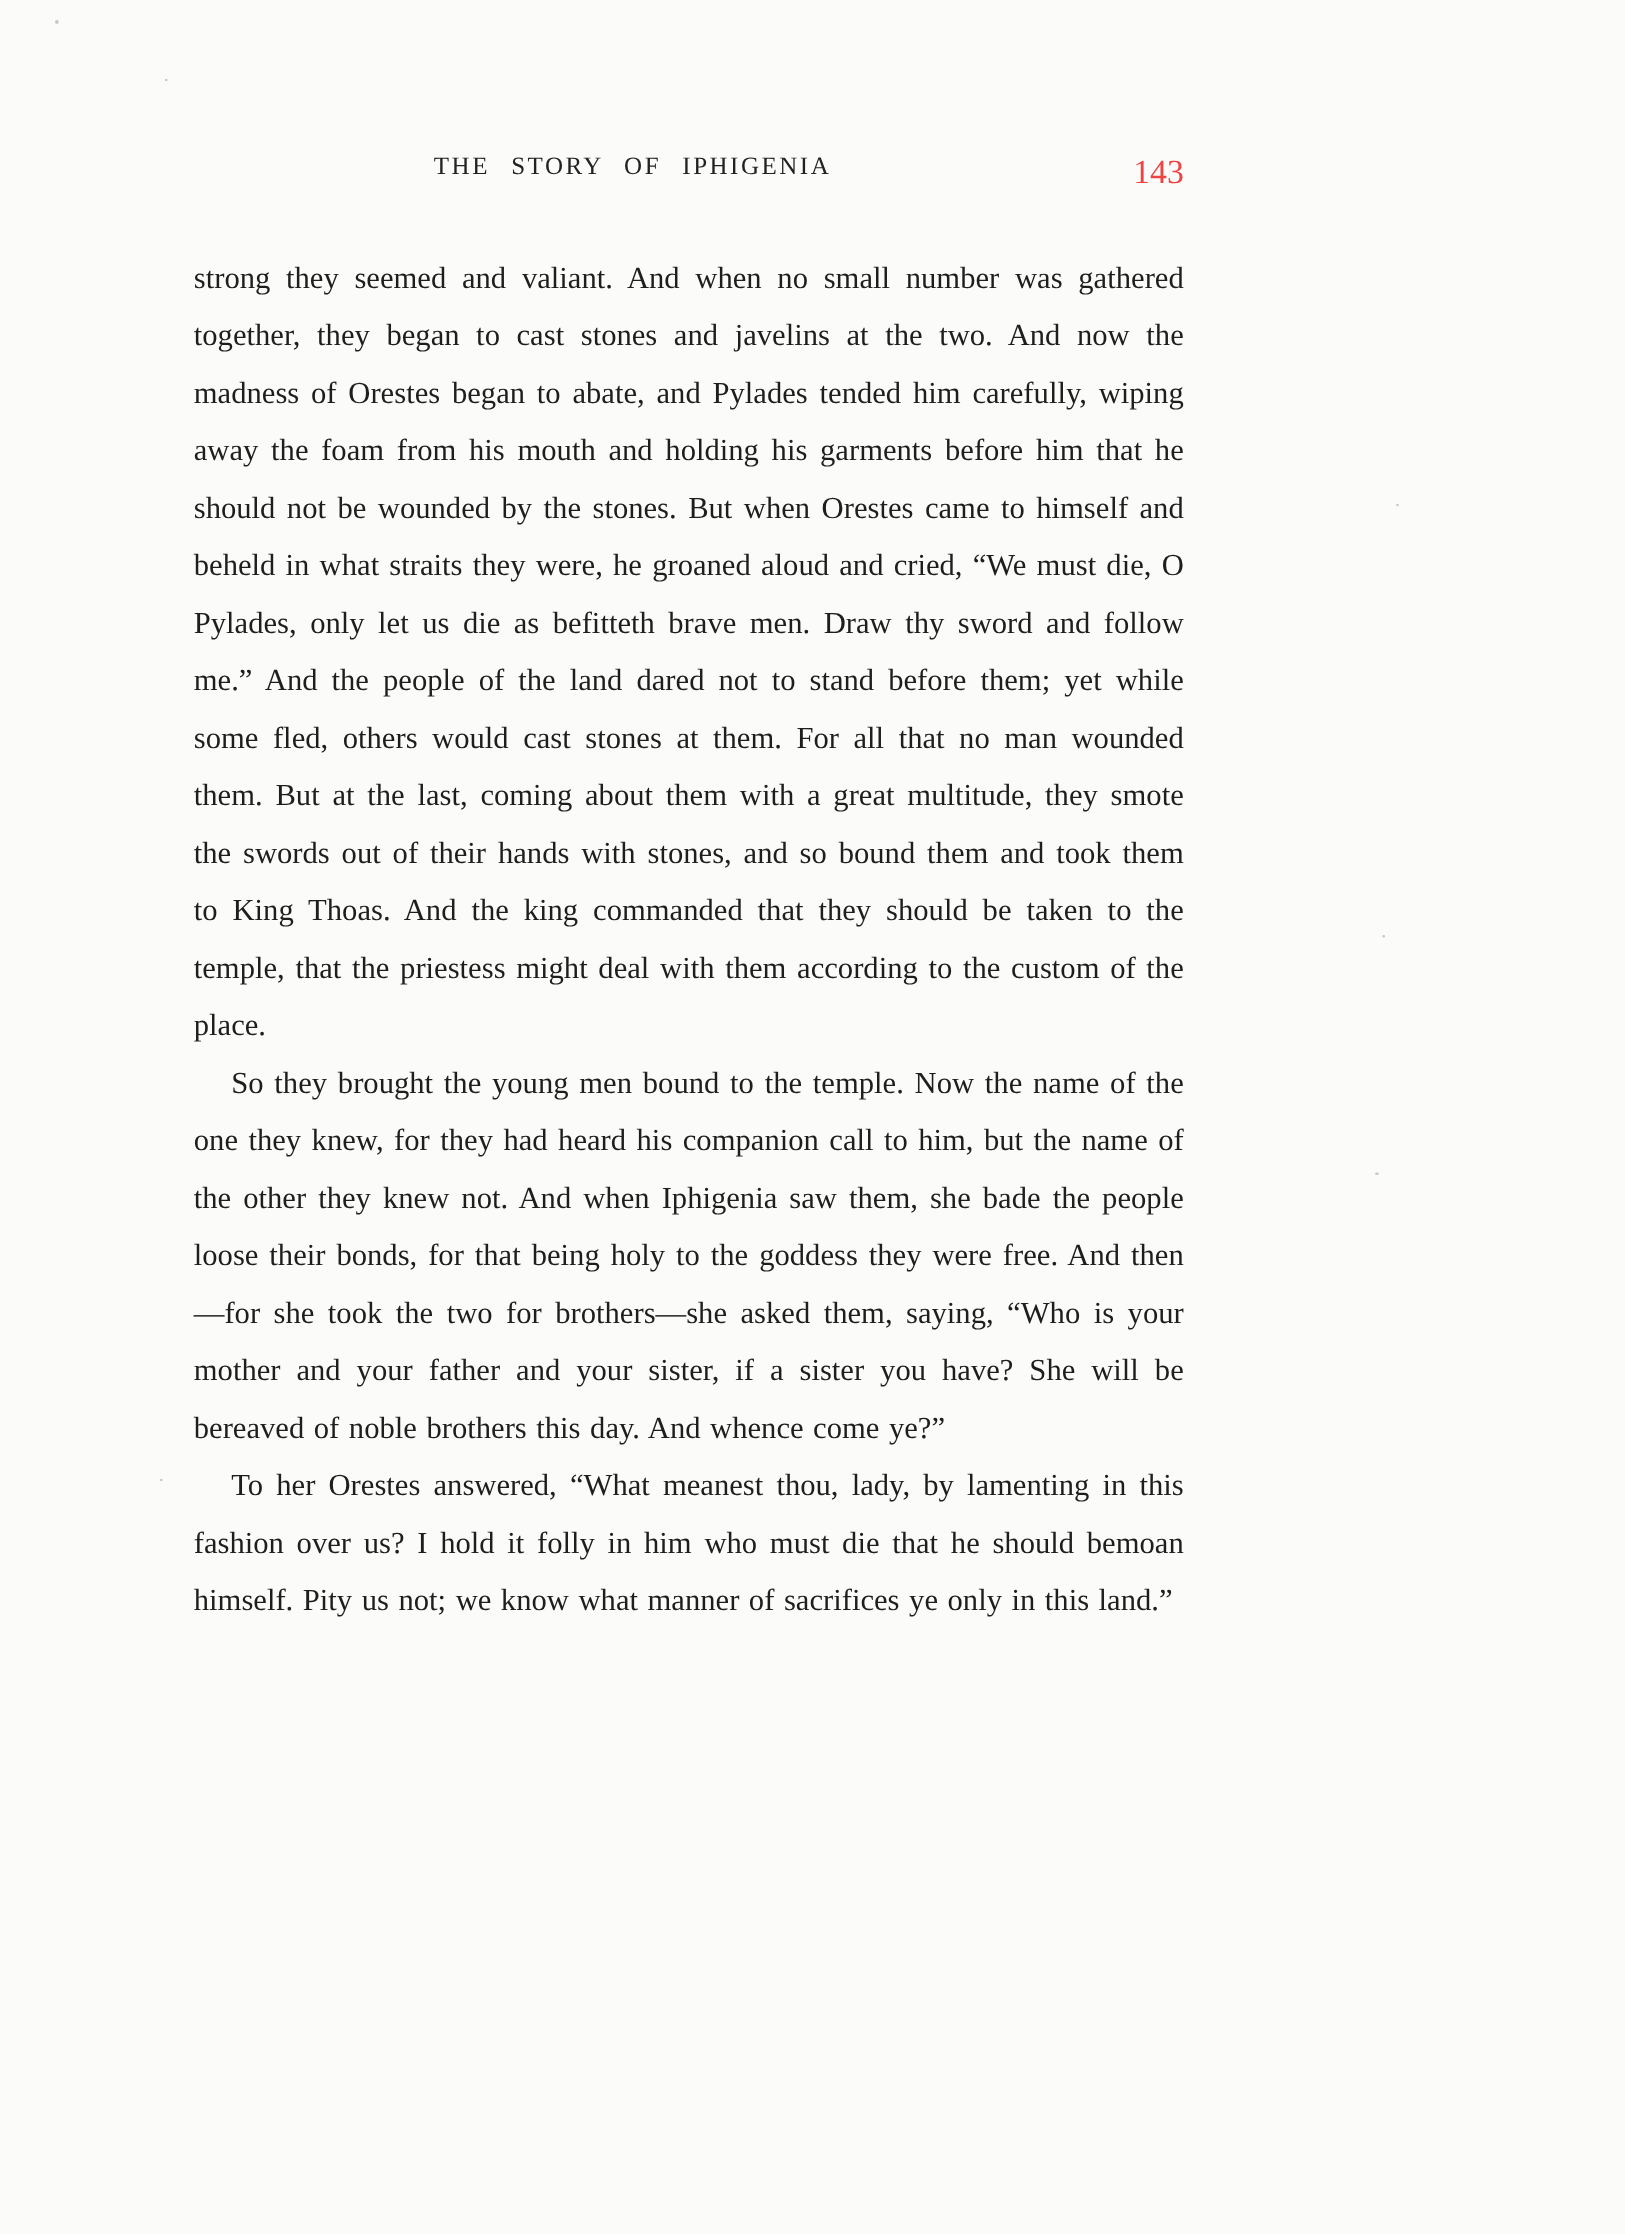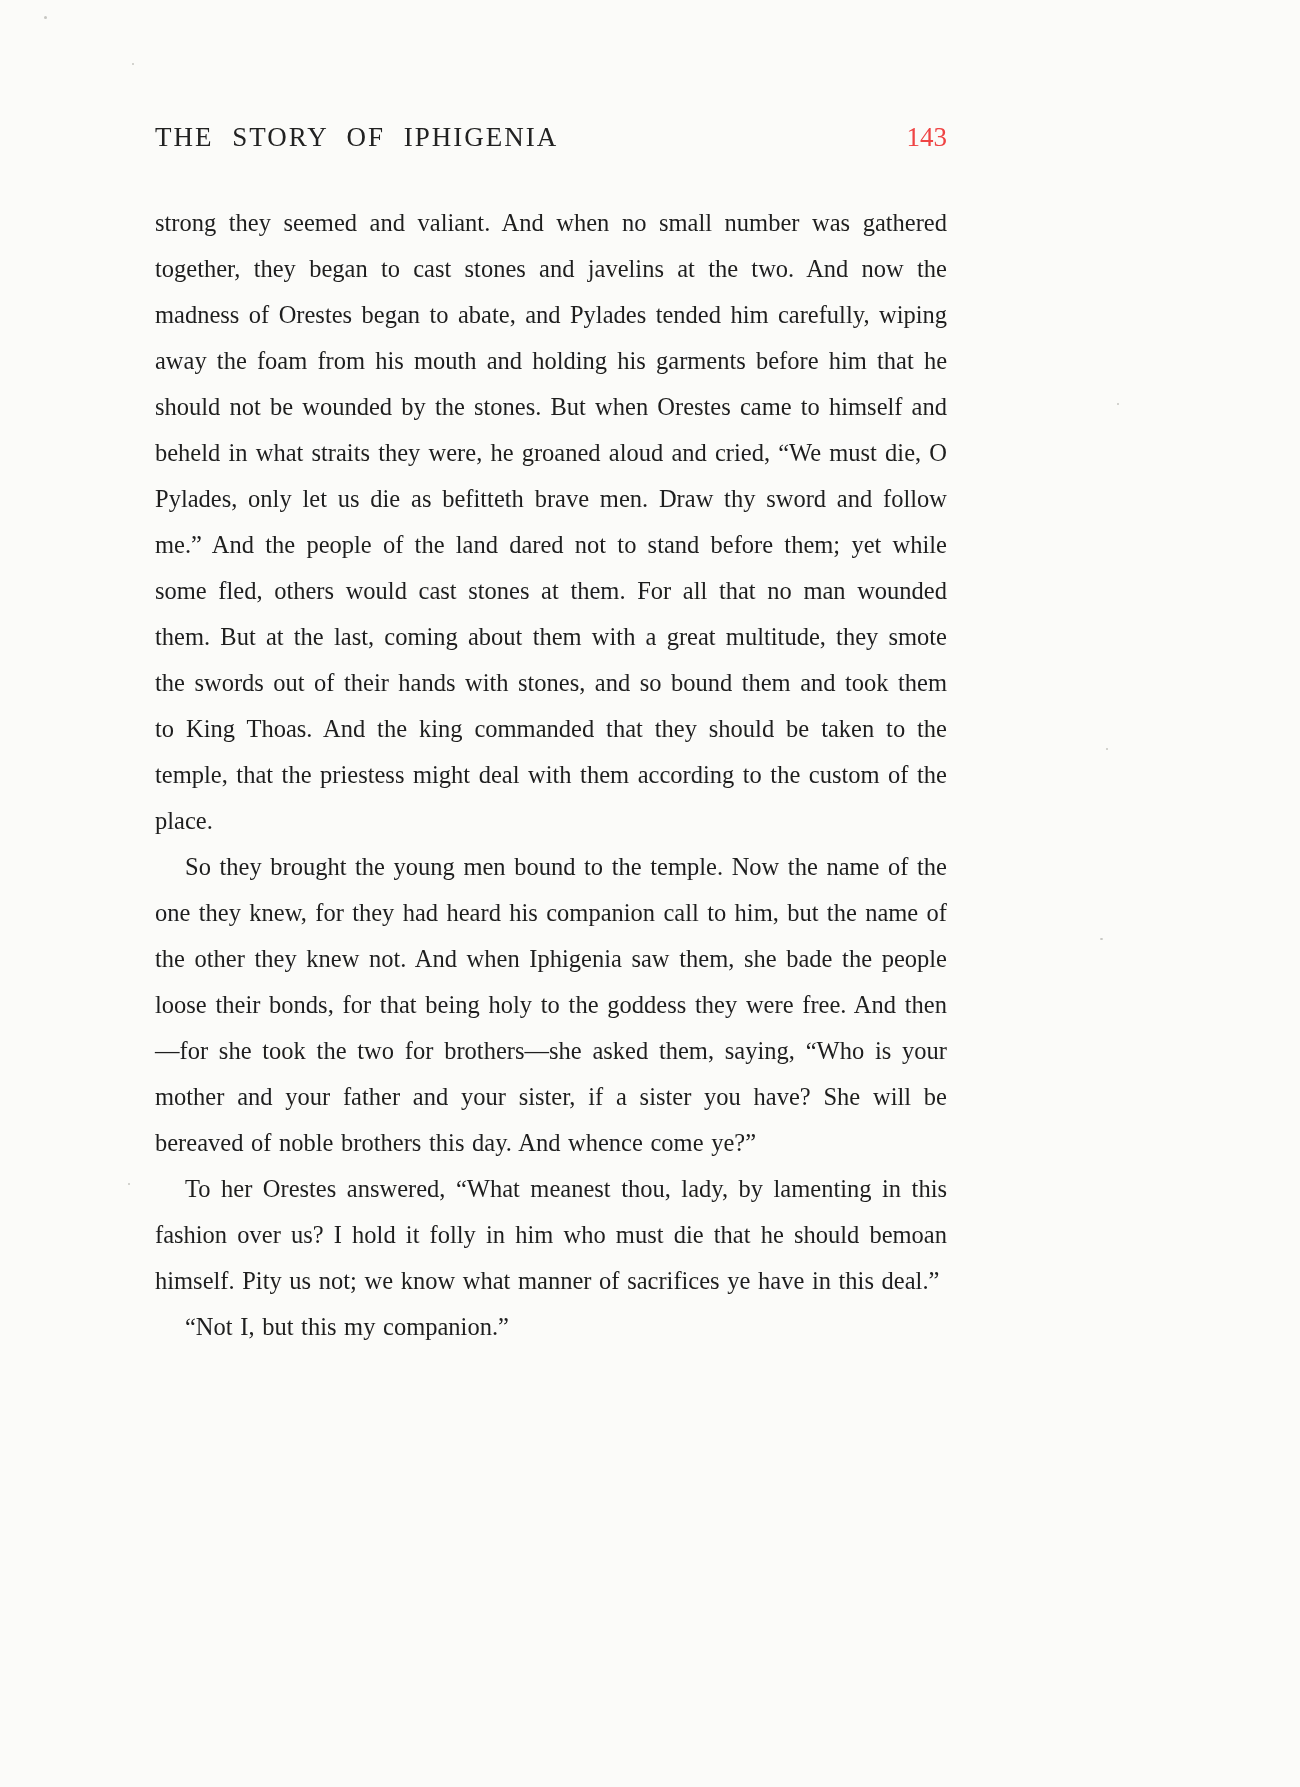--- a/index.html
+++ b/index.html
@@ -26,22 +26,22 @@
   }
   .running-head {
     position: relative;
     height: 40px;
     margin-bottom: 38px;
   }
   .head-title {
     position: absolute;
     left: 0;
     right: 90px;
-    text-align: left;
-    font-size: 27px;
+    text-align: center;
+    font-size: 20px;
     letter-spacing: 2px;
     word-spacing: 10px;
     color: #222;
     white-space: nowrap;
   }
   .page-number {
     position: absolute;
     right: 0;
     top: 0;
     font-size: 27px;
@@ -87,17 +87,16 @@
   <div class="content">
     <div class="running-head">
       <div class="head-title">THE STORY OF IPHIGENIA</div>
       <div class="page-number">143</div>
     </div>
 
     <div class="body-text" id="body-text">
 
     <p class="">strong they seemed and valiant.  And when no small number was gathered together, they began to cast stones and javelins at the two.  And now the madness of Orestes began to abate, and Pylades tended him carefully, wiping away the foam from his mouth and holding his garments before him that he should not be wounded by the stones.  But when Orestes came to himself and beheld in what straits they were, he groaned aloud and cried, “We must die, O Pylades, only let us die as befitteth brave men.  Draw thy sword and follow me.”  And the people of the land dared not to stand before them; yet while some fled, others would cast stones at them.  For all that no man wounded them.  But at the last, coming about them with a great multitude, they smote the swords out of their hands with stones, and so bound them and took them to King Thoas.  And the king commanded that they should be taken to the temple, that the priestess might deal with them according to the custom of the place.</p>
         <p class="indent">So they brought the young men bound to the temple.  Now the name of the one they knew, for they had heard his companion call to him, but the name of the other they knew not.  And when Iphigenia saw them, she bade the people loose their bonds, for that being holy to the goddess they were free.  And then—for she took the two for brothers—she asked them, saying, “Who is your mother and your father and your sister, if a sister you have?  She will be bereaved of noble brothers this day.  And whence come ye?”</p>
-        <p class="indent">To her Orestes answered, “What meanest thou, lady, by lamenting in this fashion over us?  I hold it folly in him who must die that he should bemoan himself.  Pity us not; we know what manner of sacrifices ye have in this deal.”</p>
-        <p class="indent">“Not I, but this my companion.”</p>
+        <p class="indent">To her Orestes answered, “What meanest thou, lady, by lamenting in this fashion over us?  I hold it folly in him who must die that he should bemoan himself.  Pity us not; we know what manner of sacrifices ye only in this land.”</p>
       </div>
   </div>
 </div>
 
 </body></html>

